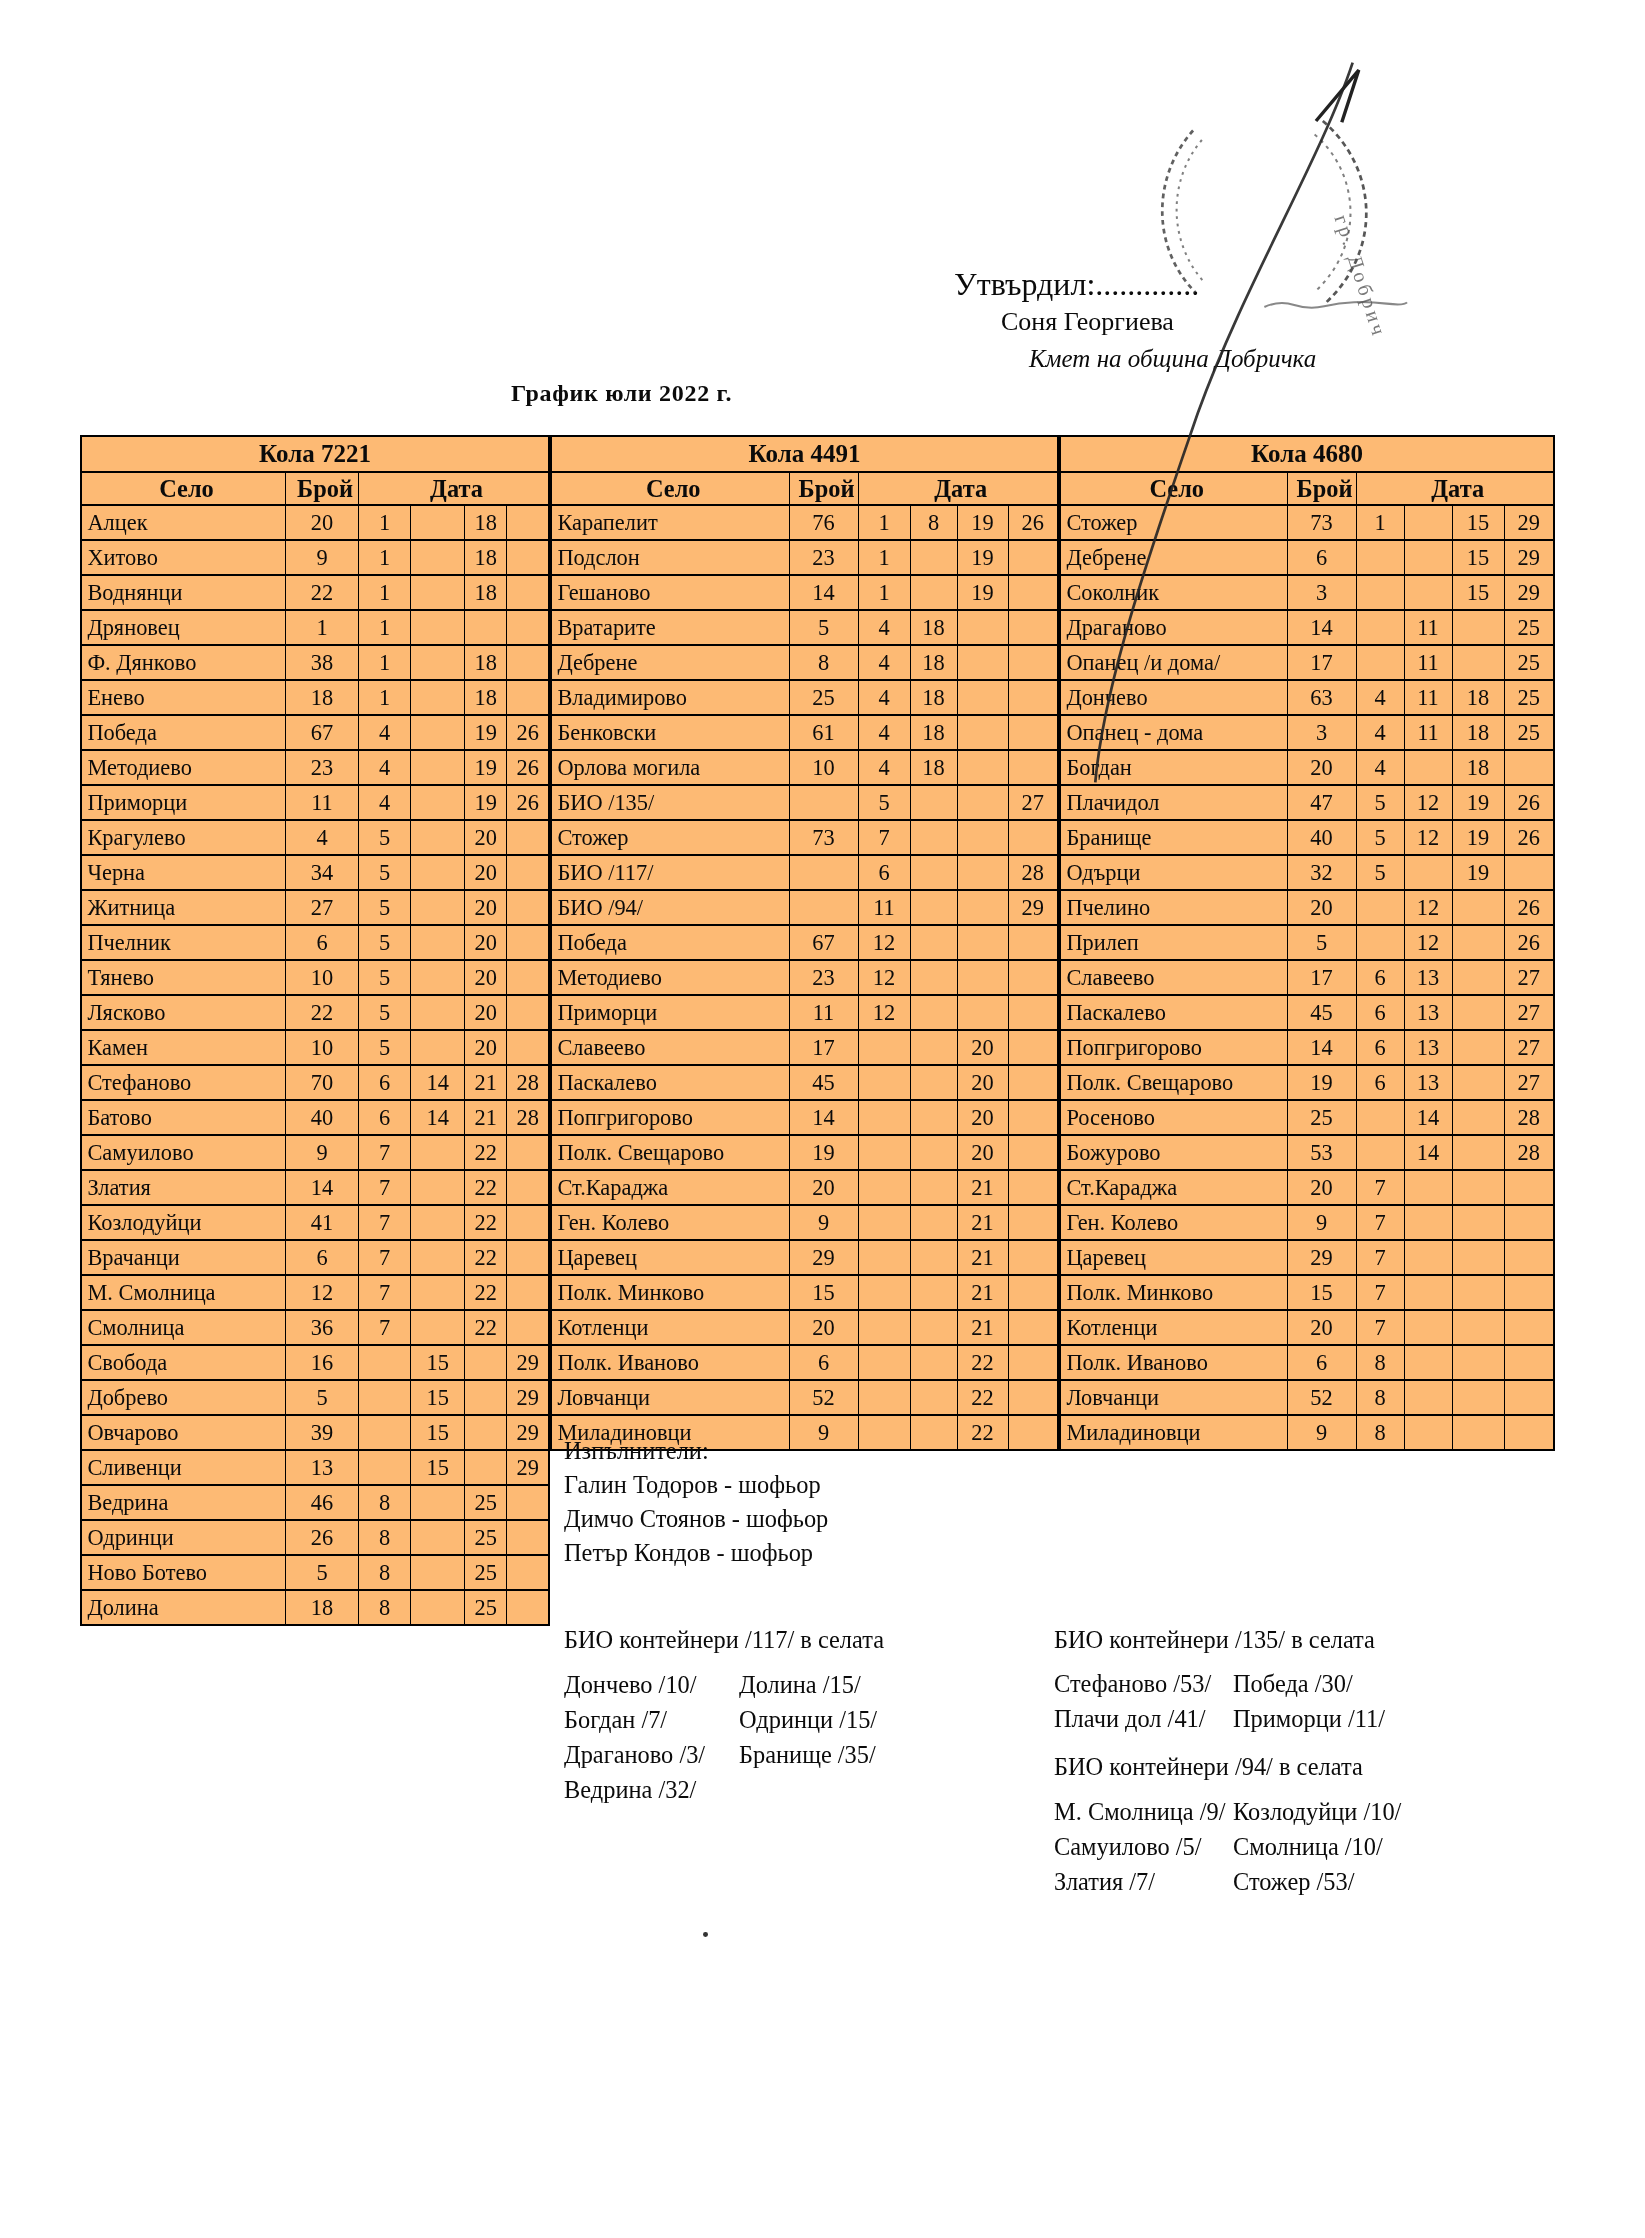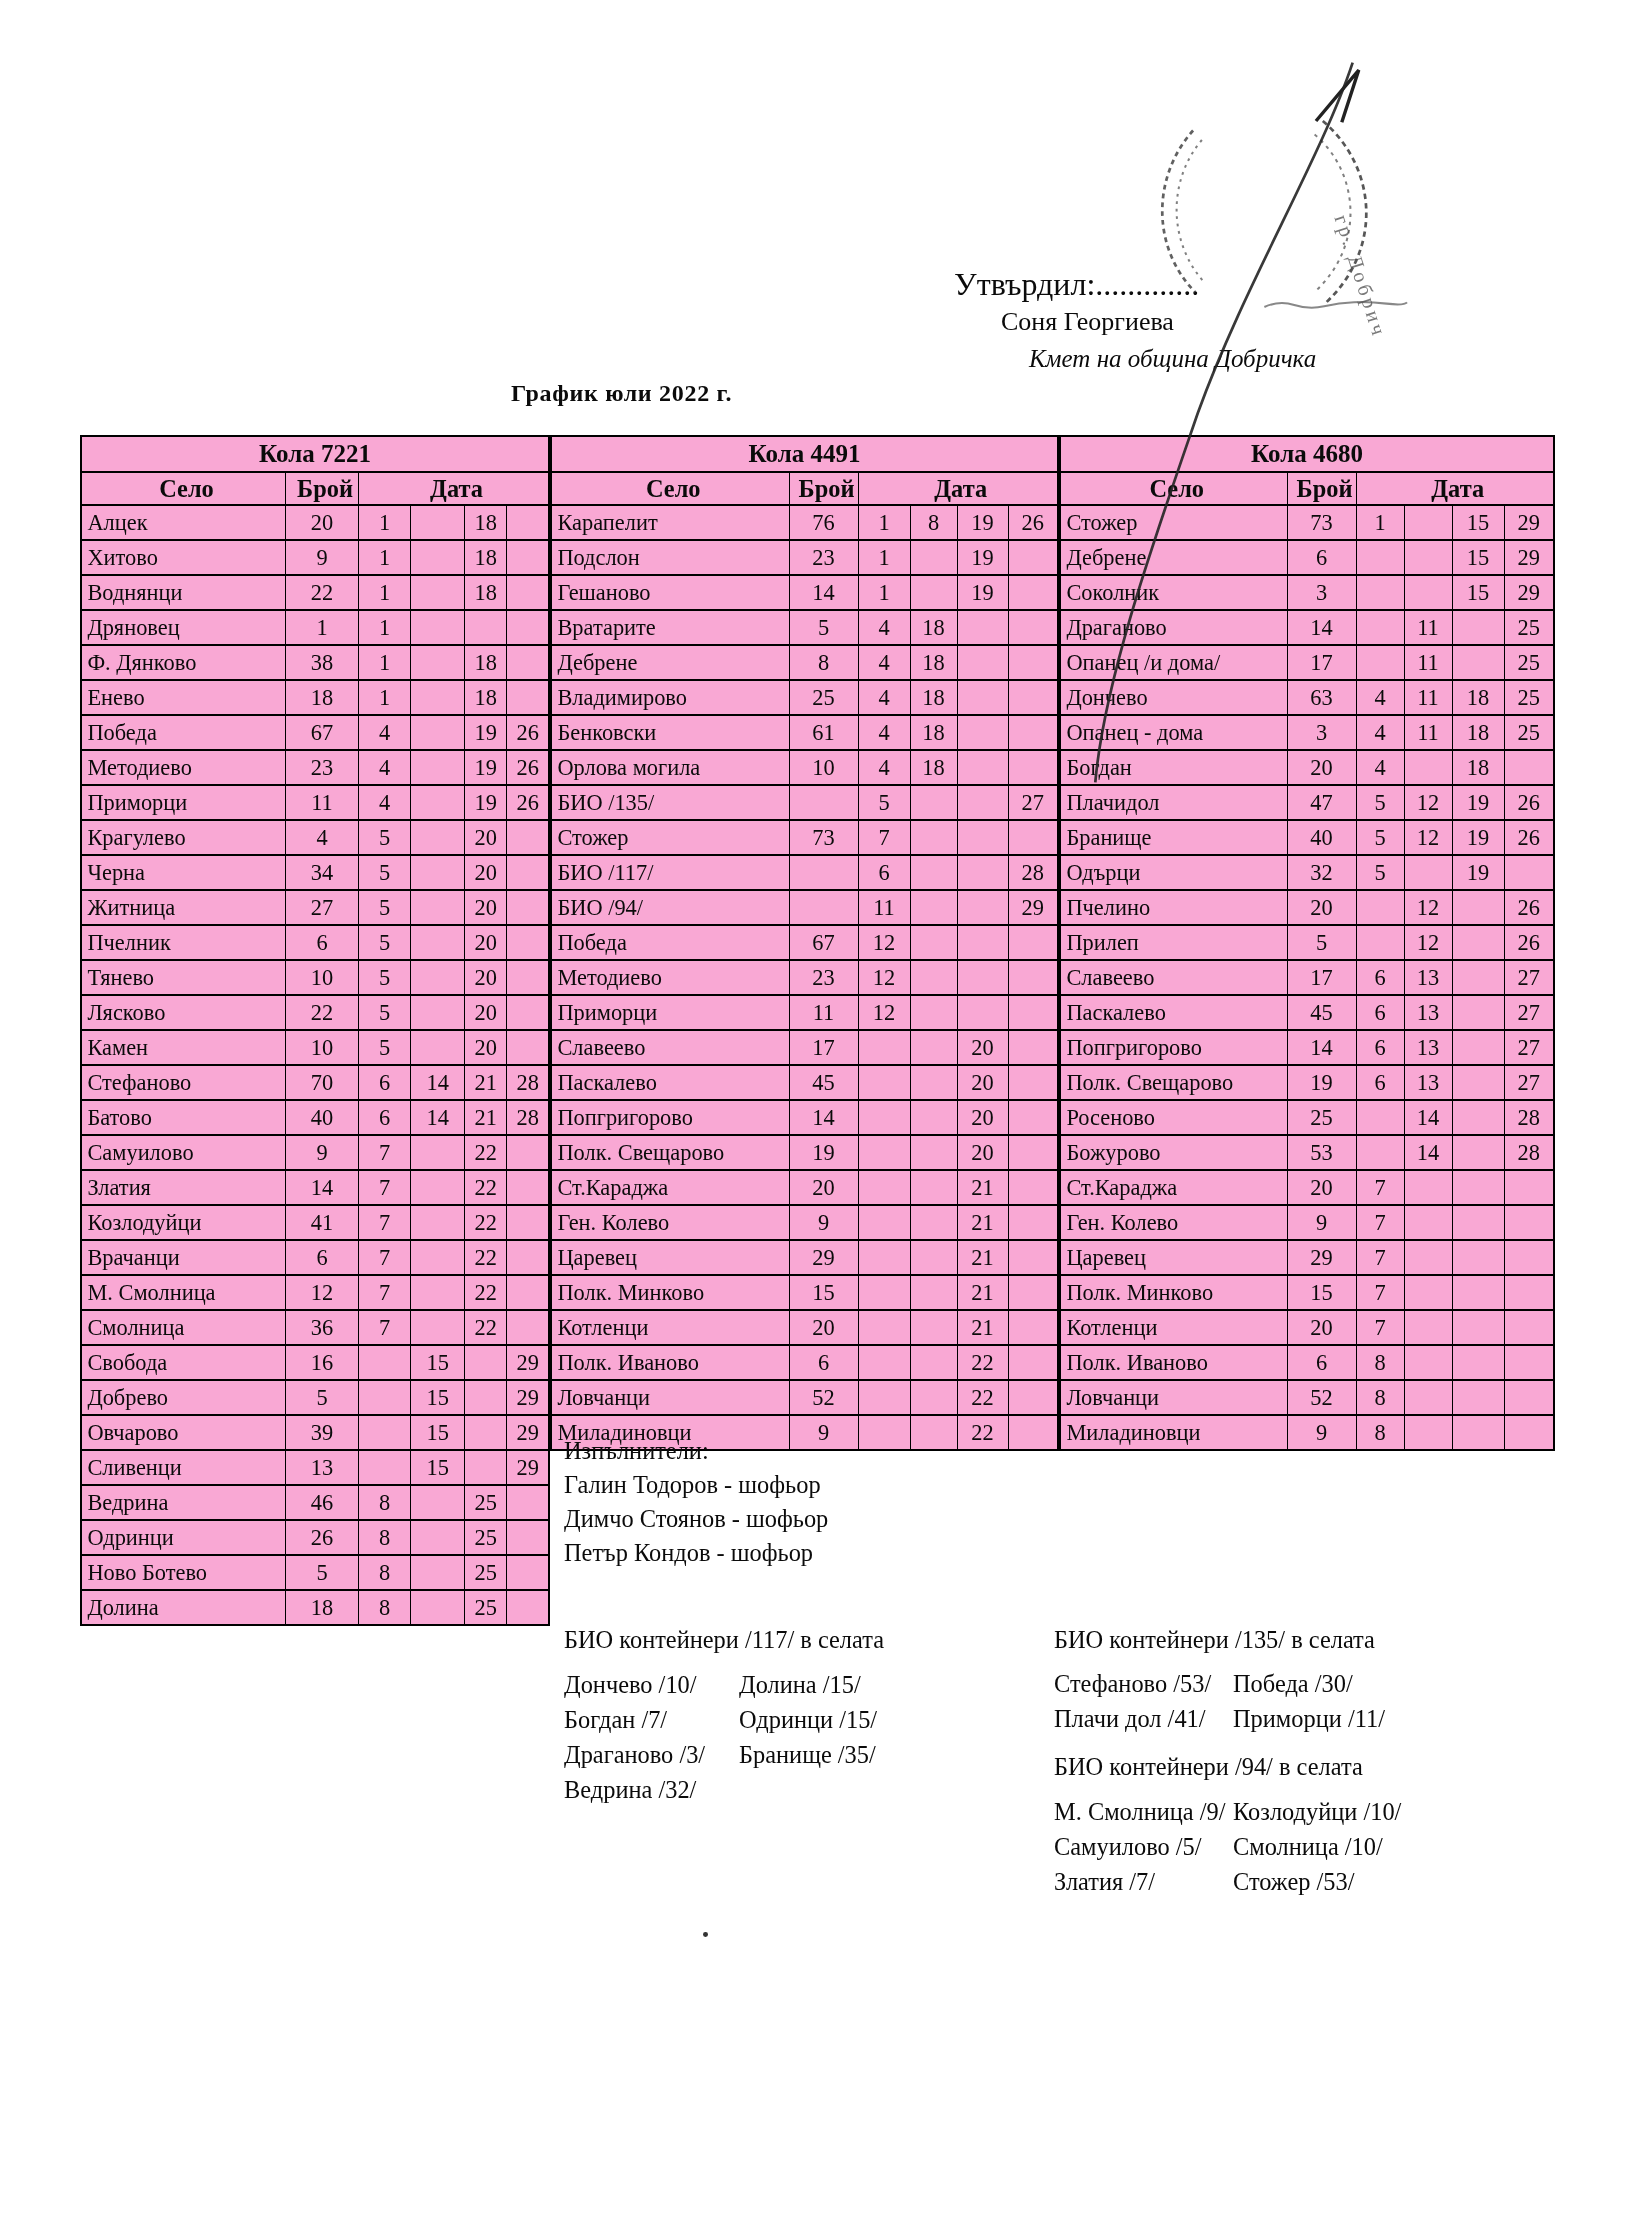--- a/index.html
+++ b/index.html
@@ -10,21 +10,21 @@
   
   .approval{font-size:32px;}
   .approver{font-size:26px;}
   .role{font-size:25px;font-style:italic;}
 
   
   .doc-title{font-size:24px;font-weight:bold;letter-spacing:0.7px;}
 
   
   table.sched{position:absolute;border-collapse:collapse;table-layout:fixed;
-              border:2.7px solid #000;background:#f9a8d4;}
+              border:2.7px solid #000;background:#fdba74;}
   table.sched th, table.sched td{
       border-left:1.4px solid #000;border-right:1.4px solid #000;
       border-top:2px solid #000;border-bottom:2px solid #000;
       font-family:"Liberation Serif", serif;font-size:22.4px;
       padding:0;overflow:hidden;white-space:nowrap;height:33px;line-height:30px;}
   table.sched th.kola{font-size:25px;font-weight:bold;text-align:center;height:34px;
       border-bottom:2.7px solid #000;}
   table.sched th.sub{font-size:24.4px;font-weight:bold;text-align:center;height:31px;
       border-bottom:2.7px solid #000;padding-left:6px;}
   table.sched td.selo{text-align:left;padding-left:5.4px;}

